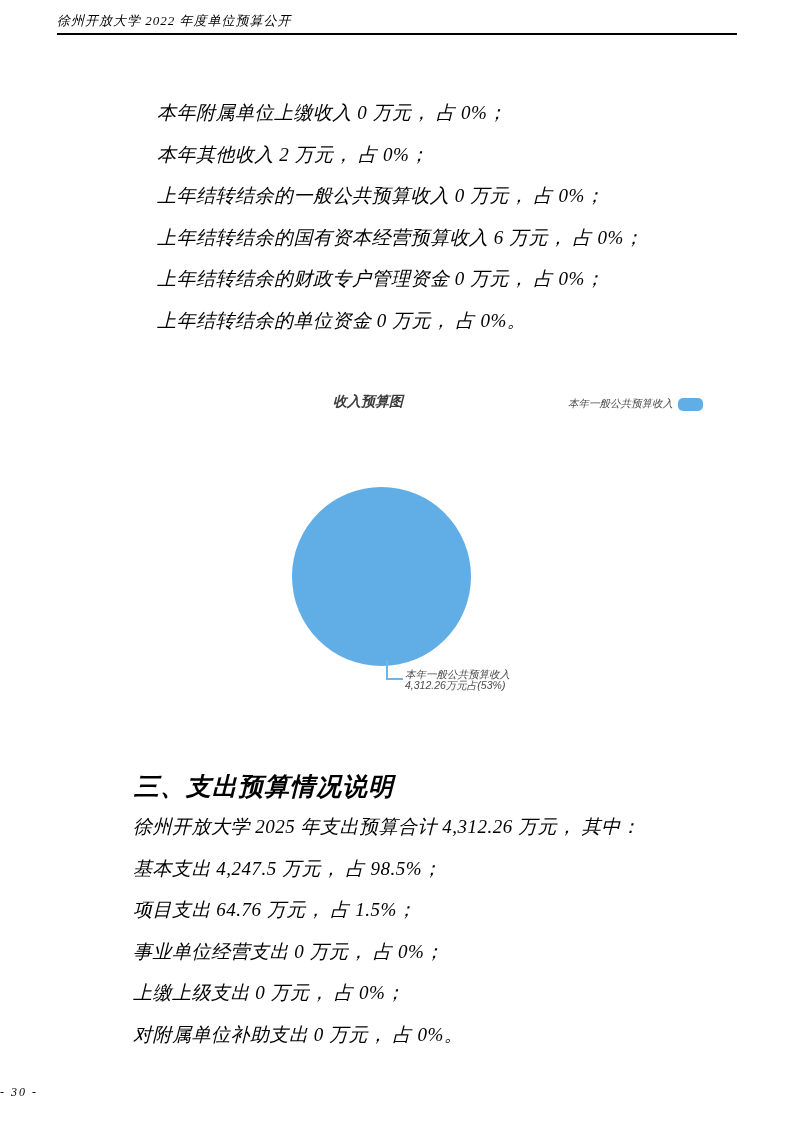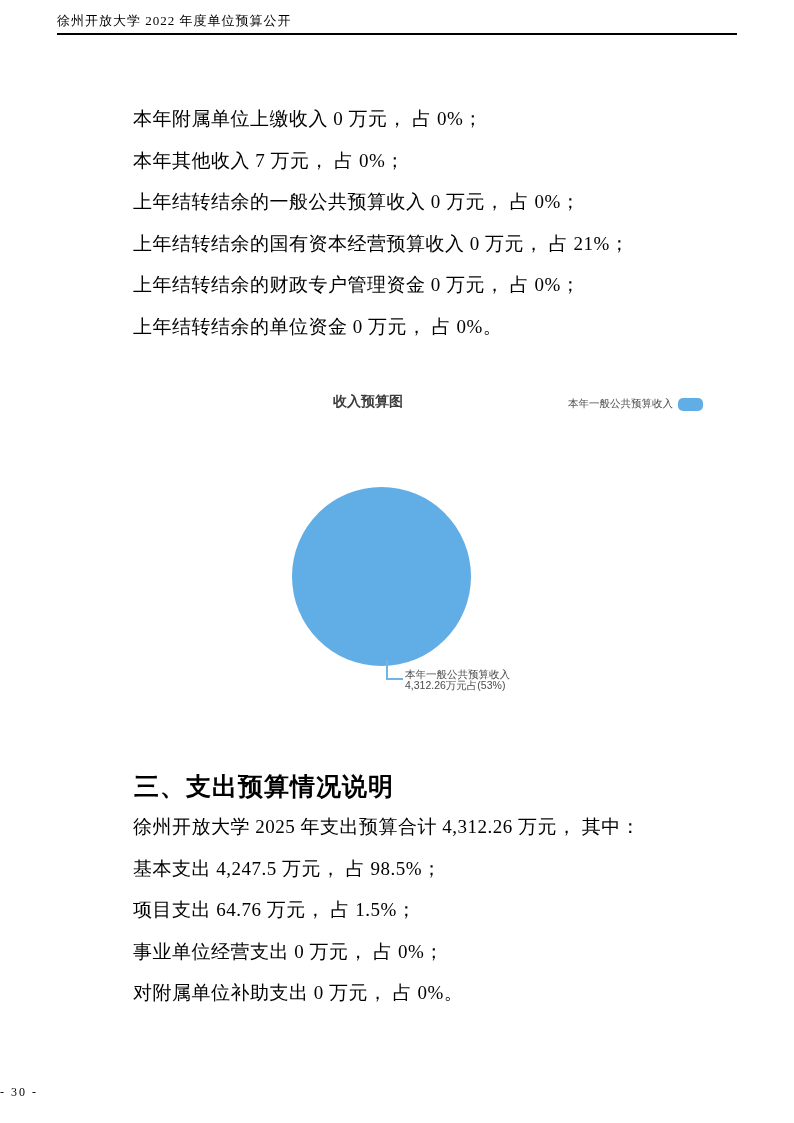--- a/index.html
+++ b/index.html
@@ -6,20 +6,21 @@
   html, body { background: #888; }
   .page {
     position: relative;
     width: 794px;
     height: 1123px;
     margin: 0 auto;
     background: #ffffff;
     overflow: hidden;
     font-family: "Liberation Serif", "DejaVu Serif", serif;
     color: #000000;
+    font-style: italic;
   }
 
   
   .header-title {
     position: absolute;
     left: 57px; top: 12px;
     font-size: 13px;
     letter-spacing: 1px;
     color: #000;
     white-space: nowrap;
@@ -32,21 +33,21 @@
   }
 
   
   .para-block { position: absolute; left: 133px; width: 560px; }
   .para-block p {
     font-size: 19px;
     line-height: 41.6px;
     letter-spacing: 0.5px;
     white-space: nowrap;
   }
-  .income-block { top: 98px; }
+  .income-block { top: 92px; margin-left: 24px; }
   .expenditure-block { top: 806px; }
 
   .section-heading {
     position: absolute;
     left: 134px; top: 770px;
     font-family: "Liberation Sans", "DejaVu Sans", sans-serif;
     font-size: 25px;
     font-weight: 700;
     letter-spacing: 1px;
     color: #000;
@@ -124,23 +125,23 @@
 </head>
 <body>
 
 <div class="page">
 
   <div class="header-title">徐州开放大学 2022 年度单位预算公开</div>
   <div class="header-rule"></div>
 
   <section class="para-block income-block">
     <p>本年附属单位上缴收入 0 万元， 占 0%；</p>
-    <p>本年其他收入 7 万元， 占 0%；</p>
+    <p>本年其他收入 2 万元， 占 0%；</p>
     <p>上年结转结余的一般公共预算收入 0 万元， 占 0%；</p>
-    <p>上年结转结余的国有资本经营预算收入 0 万元， 占 21%；</p>
+    <p>上年结转结余的国有资本经营预算收入 6 万元， 占 0%；</p>
     <p>上年结转结余的财政专户管理资金 0 万元， 占 0%；</p>
     <p>上年结转结余的单位资金 0 万元， 占 0%。</p>
   </section>
 
   <div>
     <div class="chart-title">收入预算图</div>
     <div class="legend">
       <span class="legend-label">本年一般公共预算收入</span>
       <span class="legend-swatch"></span>
     </div>
@@ -153,18 +154,19 @@
     </div>
   </div>
 
   <h2 class="section-heading">三、支出预算情况说明</h2>
 
   <section class="para-block expenditure-block">
     <p>徐州开放大学 2025 年支出预算合计 4,312.26 万元， 其中：</p>
     <p>基本支出 4,247.5 万元， 占 98.5%；</p>
     <p>项目支出 64.76 万元， 占 1.5%；</p>
     <p>事业单位经营支出 0 万元， 占 0%；</p>
+    <p>上缴上级支出 0 万元， 占 0%；</p>
     <p>对附属单位补助支出 0 万元， 占 0%。</p>
   </section>
 
   <div class="page-number">- 30 -</div>
 
 </div>
 
 </body></html>

